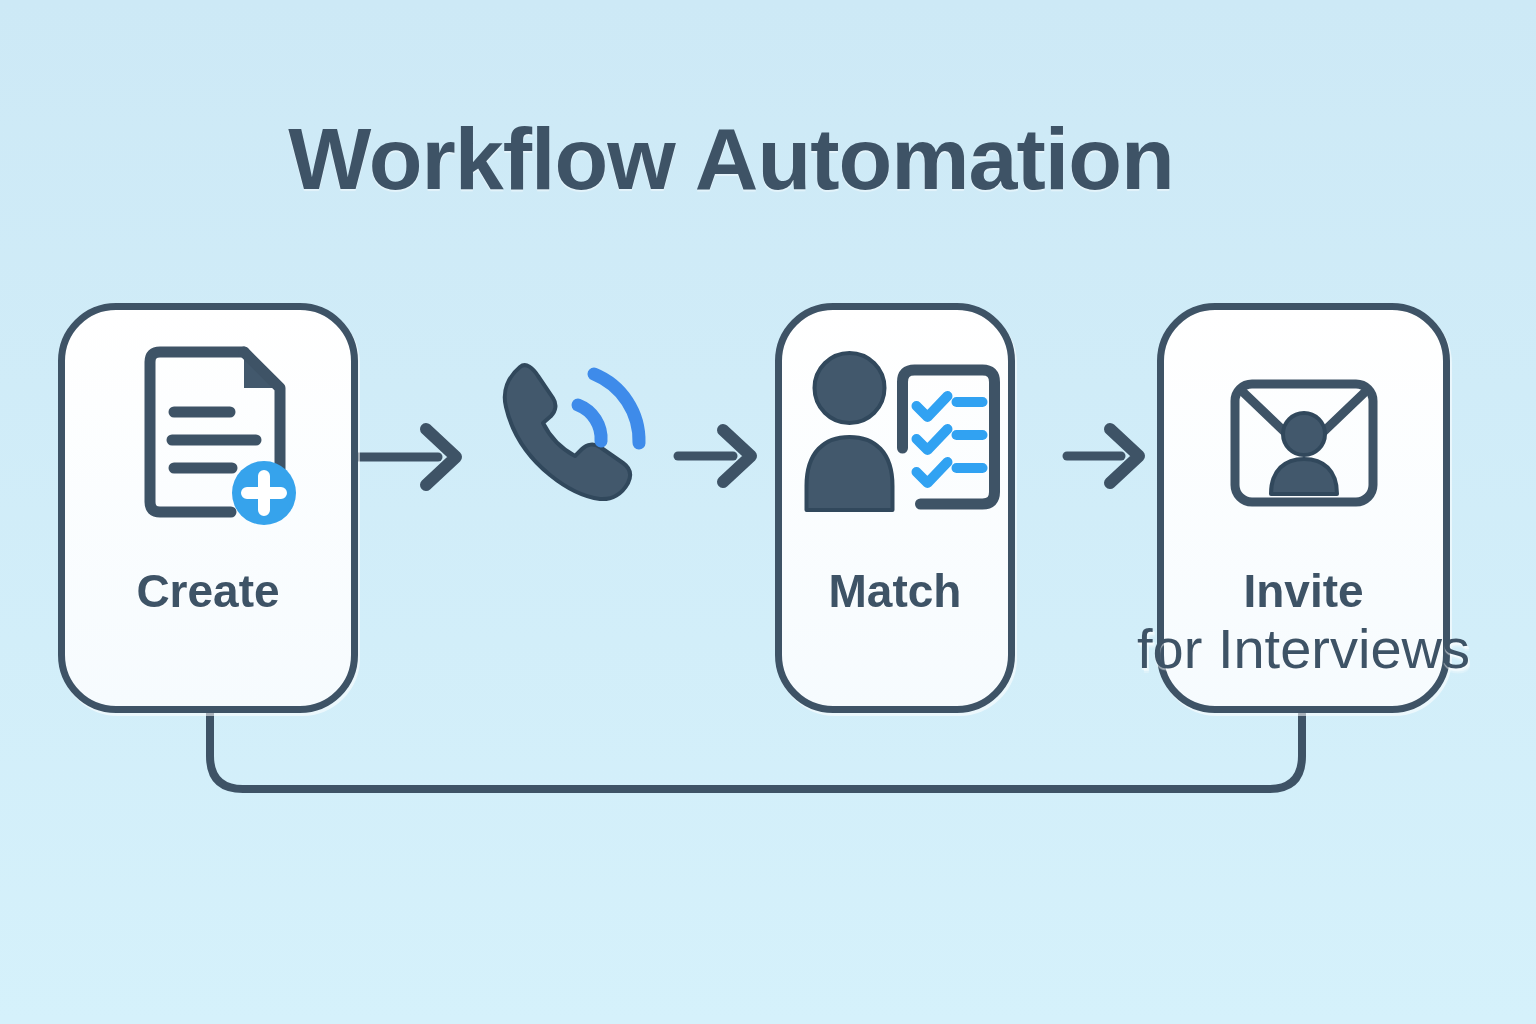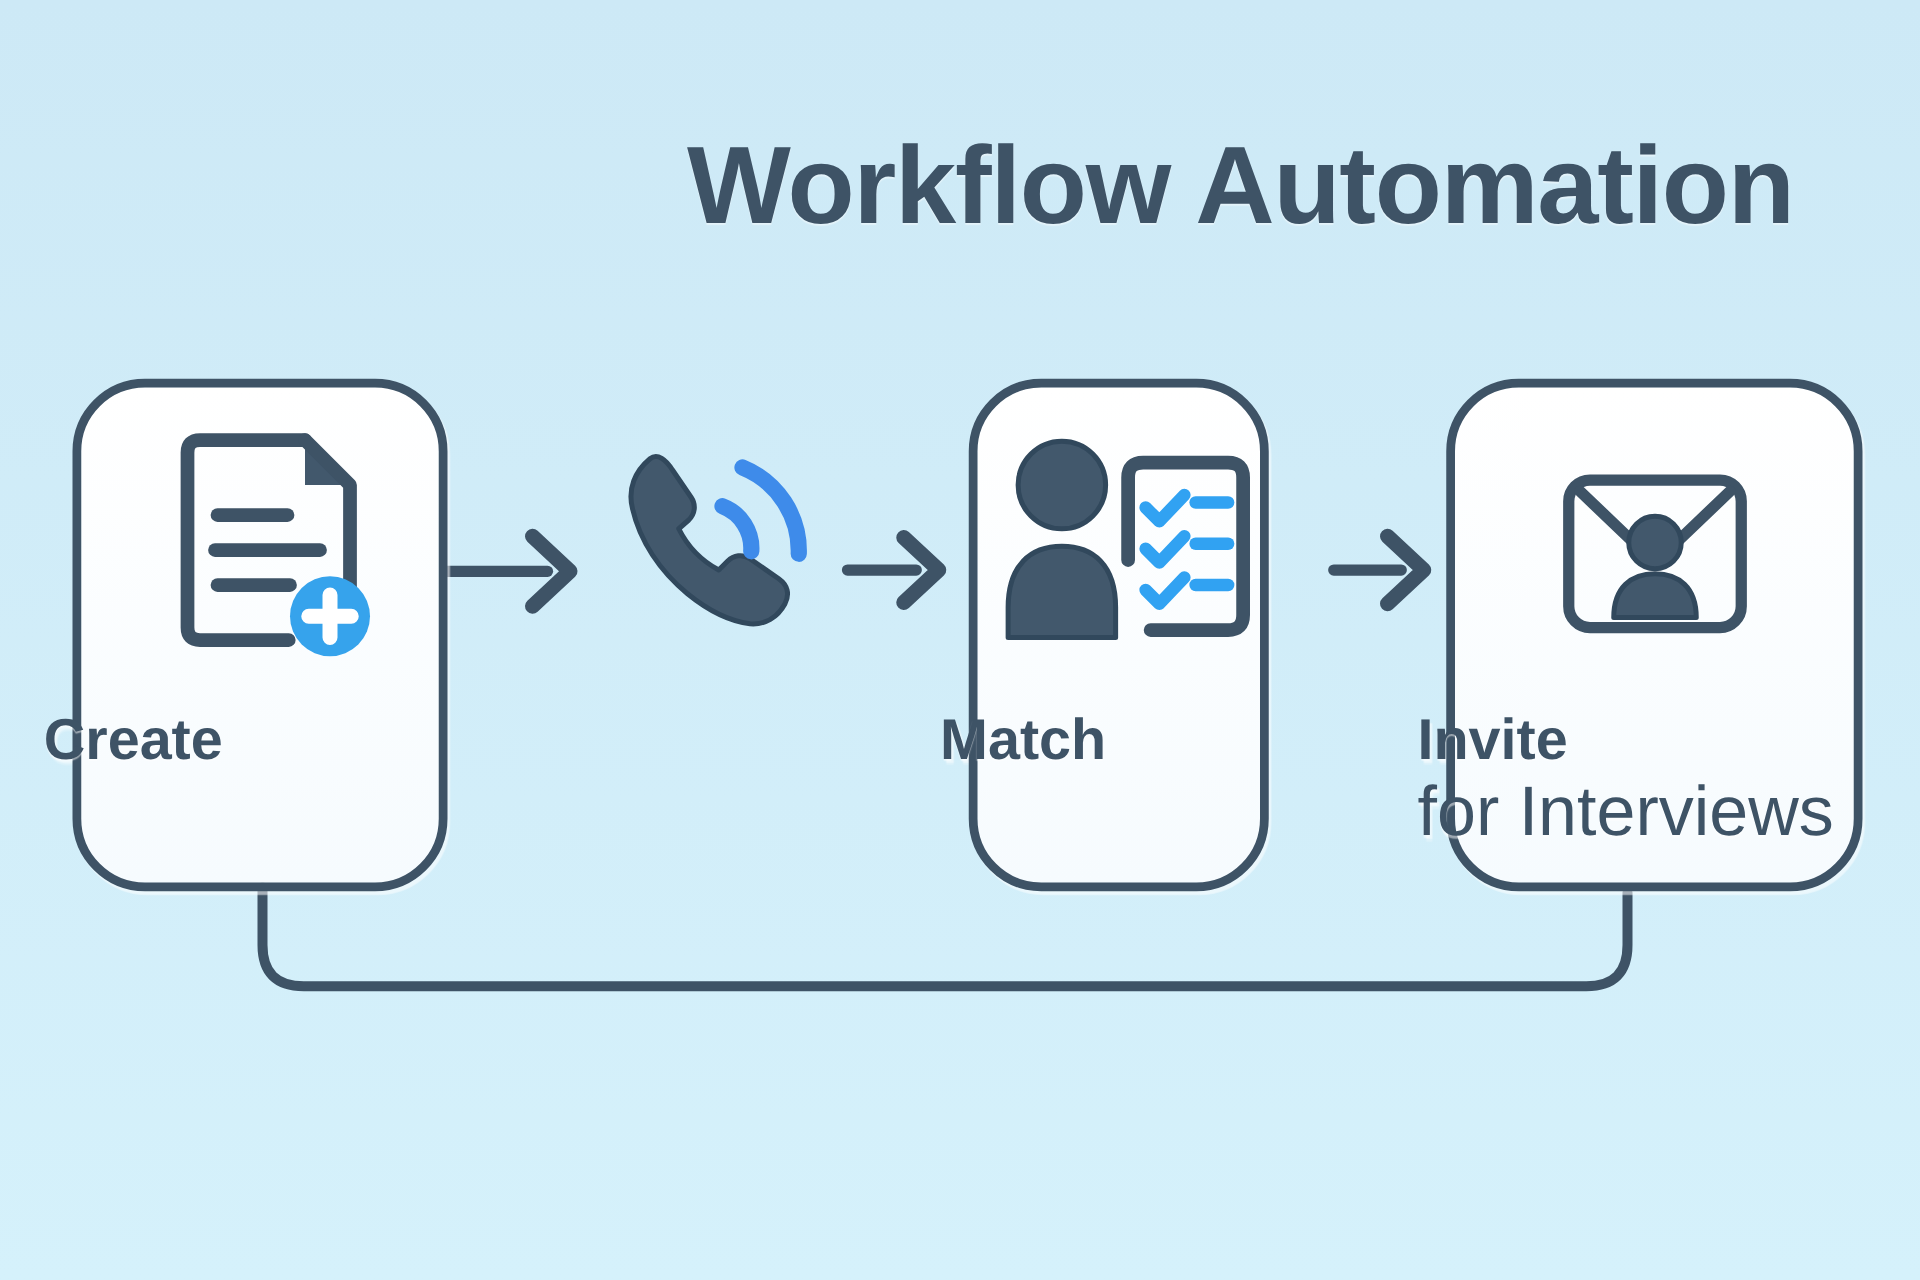--- a/index.html
+++ b/index.html
@@ -4,22 +4,22 @@
 <style>
   html,body{margin:0;padding:0;}
   body{
     width:1536px;height:1024px;overflow:hidden;
     font-family:"Liberation Sans", sans-serif;
     background:linear-gradient(180deg, var(--background,#cde9f6) 0%, var(--background-bottom,#d5f1fb) 100%);
   }
   .canvas{position:relative;width:1536px;height:1024px;}
 
   .title{
-    position:absolute;left:0;top:92px;width:1430px;margin:5px;
-    text-align:right;font-size:88px;font-weight:bold;letter-spacing:-1px;
+    position:absolute;left:0;top:92px;width:1430px;margin:16px;
+    text-align:center;font-size:88px;font-weight:bold;letter-spacing:-1px;
     color:var(--ink,#3e5366);
     text-shadow:0 2px 1px rgba(255,255,255,.45);
   }
 
   .connectors{position:absolute;left:0;top:0;}
   .connectors path{fill:none;stroke:var(--ink,#3e5366);stroke-linecap:round;stroke-linejoin:round;}
   .connectors .stem{stroke-width:9;}
   .connectors .chevron{stroke-width:12;}
   .connectors .loop{stroke-width:8;}
 
@@ -31,21 +31,21 @@
     filter:drop-shadow(2px 3px 0 rgba(255,255,255,.55));
   }
   .icon{position:absolute;left:50%;transform:translateX(-50%);}
   .fill-ink{fill:var(--icon-fill,#42586c);stroke:#31485c;stroke-width:4;stroke-linejoin:round;}
   .stroke-ink{fill:none;stroke:var(--ink,#3e5366);stroke-linecap:round;stroke-linejoin:round;}
   .stroke-blue{fill:none;stroke:var(--check-blue,#31a2f2);stroke-linecap:round;stroke-linejoin:round;}
   .stroke-wave{fill:none;stroke:var(--wave-blue,#3e8bea);stroke-linecap:round;stroke-linejoin:round;}
 
   .label{
     position:absolute;left:-30px;right:-30px;top:252px;
-    color:var(--ink,#3e5366);
+    text-align:center;color:var(--ink,#3e5366);
     font-size:46px;font-weight:bold;line-height:58px;
     text-shadow:0 2px 1px rgba(255,255,255,.5);
   }
   .label .line{display:block;}
   .label .line.light{font-weight:400;font-size:56px;}
 </style>
 </head>
 <body>
 
 <div class="canvas">
@@ -104,21 +104,21 @@
       <path class="stroke-blue" stroke-width="10" d="M124 132 l11 11 l20 -21"></path>
       <path class="stroke-blue" stroke-width="10" d="M164 128 H190"></path>
       <circle class="fill-ink" cx="57" cy="48" r="35"></circle>
       <path class="fill-ink" d="M14 170 V146 C14 112 32 97 57 97 C82 97 100 112 100 146 V170 Z"></path>
     </svg>
     <div class="label">
       <span class="line">Match</span>
     </div>
   </div>
 
-  <div class="step boxed" style="left:1157px;width:333px;">
+  <div class="step boxed" style="left:1157px;width:293px;">
     <svg class="icon" style="top:68px;" width="150" height="130" viewBox="0 0 150 130">
       <rect class="stroke-ink" stroke-width="9" x="6" y="6" width="138" height="118" rx="17"></rect>
       <path class="stroke-ink" stroke-width="9" d="M15 15 L61 59"></path>
       <path class="stroke-ink" stroke-width="9" d="M135 15 L89 59"></path>
       <circle class="fill-ink" cx="75" cy="56" r="21"></circle>
       <path class="fill-ink" d="M42 116 C42 92 56 81 75 81 C94 81 108 92 108 116 Z"></path>
     </svg>
     <div class="label">
       <span class="line">Invite</span>
       <span class="line light">for Interviews</span>

